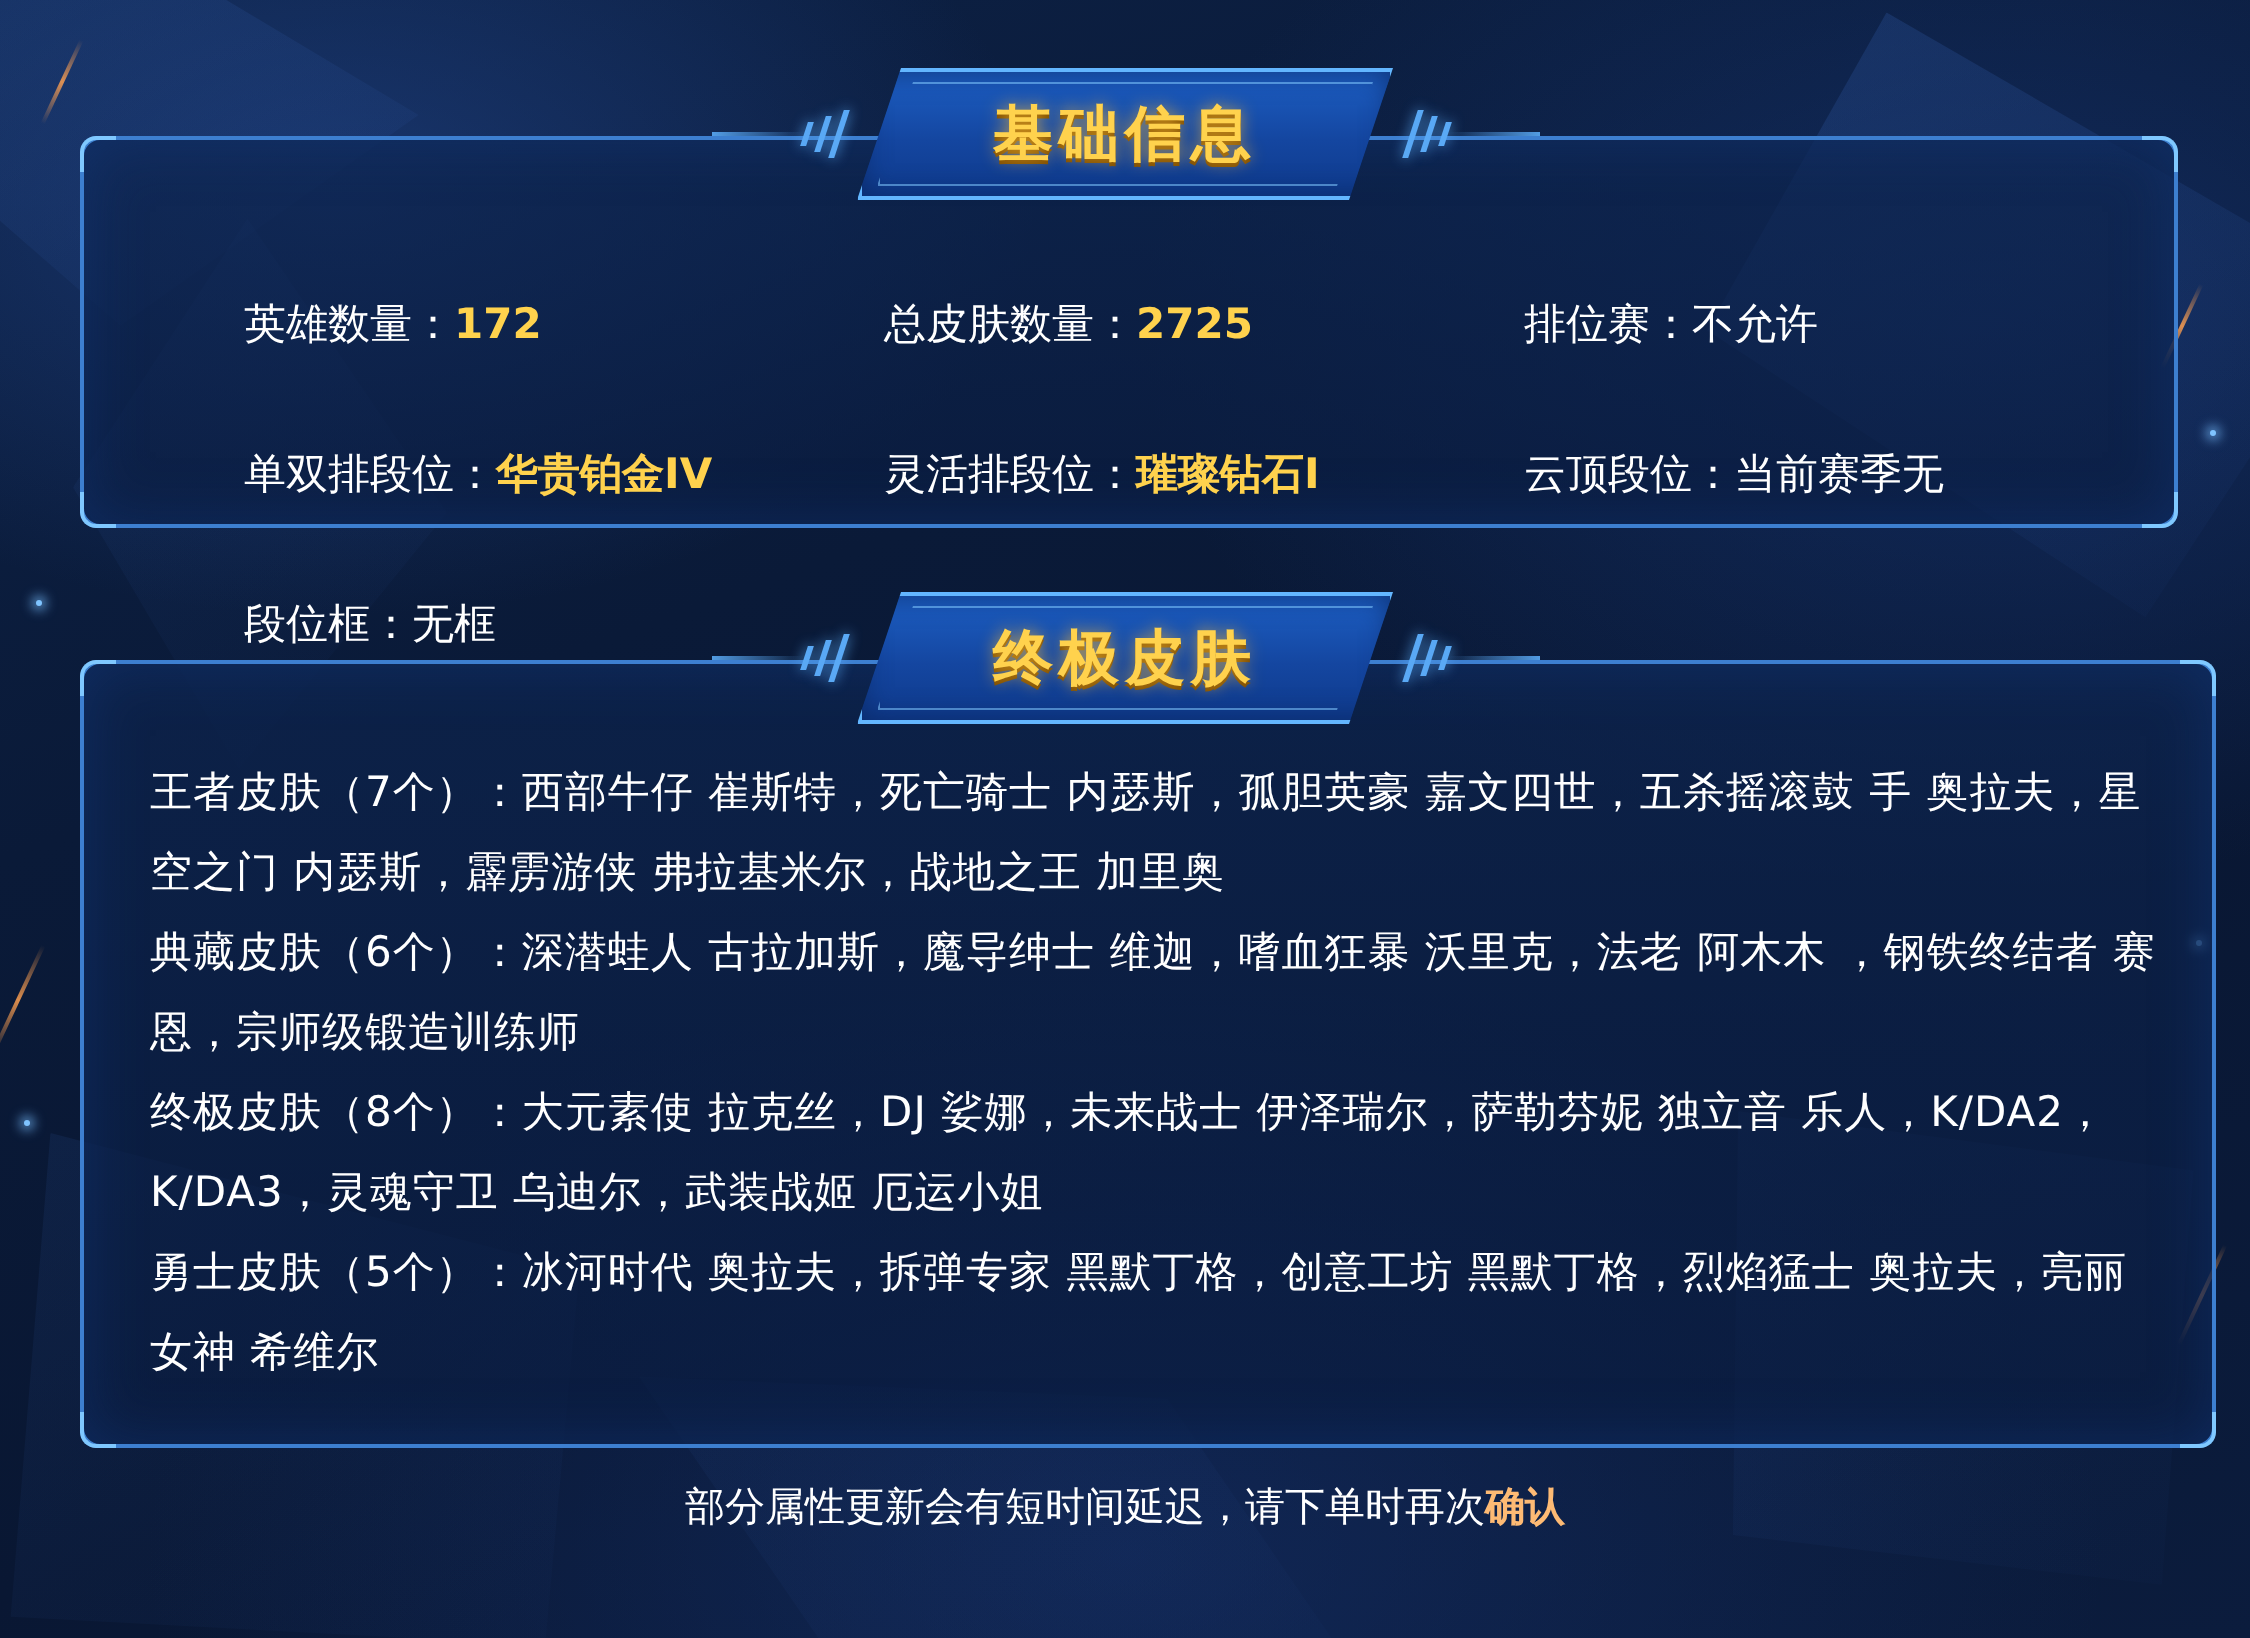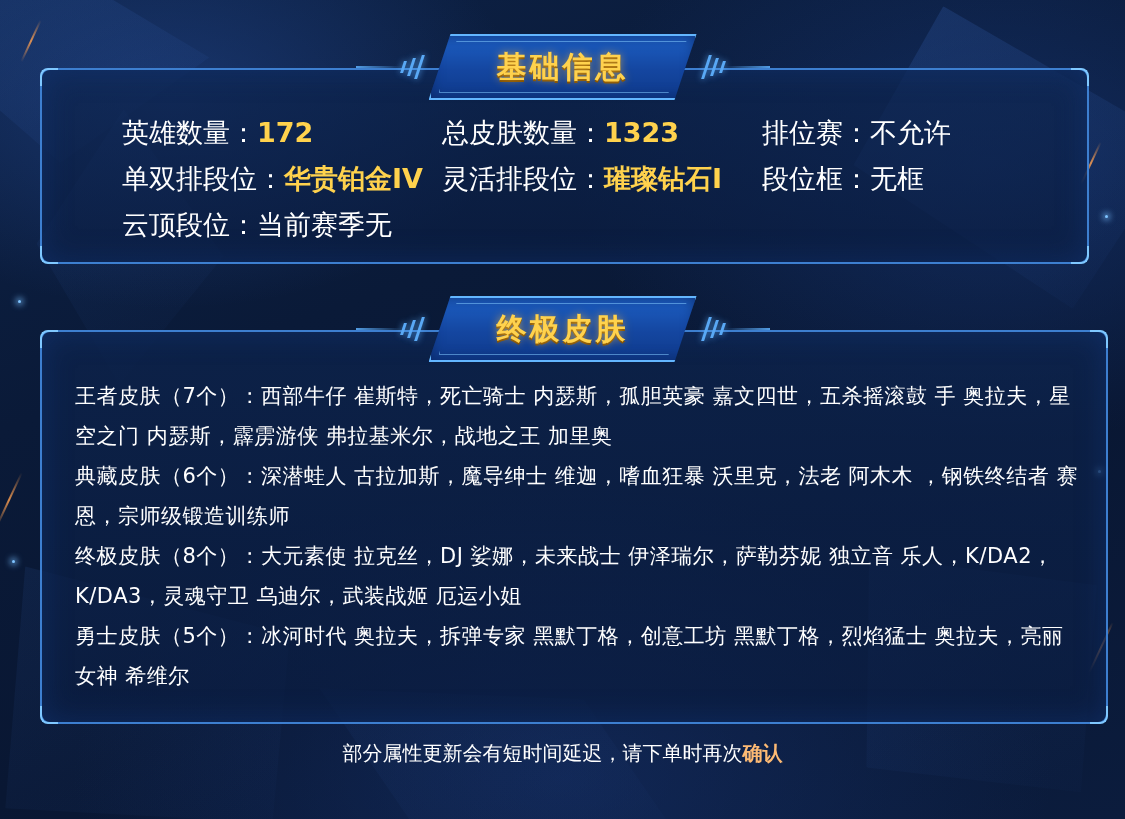--- a/index.html
+++ b/index.html
@@ -154,24 +154,25 @@
     position: absolute;
     left: 80px;
     top: 50px;
     right: 40px;
     display: grid;
     grid-template-columns: 320px 320px auto;
     row-gap: 20px;
     color: #e8f1ff;
   }
   .field {
-    font-size: 27px;
+    font-size: 21px;
     line-height: 26px;
     white-space: nowrap;
     font-family: "DejaVu Sans", "Liberation Sans", sans-serif;
+    margin-top: 29px;
   }
   .field .lbl { color: #ffffff; }
   .field .val { color: #ffd24d; font-weight: bold; }
   .field .val.plain { color: #ffffff; font-weight: normal; }
 
   
   .account-body {
     position: absolute;
     left: 33px;
     right: 28px;
@@ -246,38 +247,38 @@
     <span class="corner tl"></span>
       <span class="corner tr"></span>
     <span class="corner bl"></span>
       <span class="corner br"></span>
 
     <div class="basic-grid">
       <div class="field">
         <span class="lbl">英雄数量：</span><span class="val">172</span>
       </div>
       <div class="field">
-        <span class="lbl">总皮肤数量：</span><span class="val">1323</span>
+        <span class="lbl">总皮肤数量：</span><span class="val">2725</span>
       </div>
 
       <div class="field">
         <span class="lbl">排位赛：</span><span class="val plain">不允许</span>
       </div>
       <div class="field">
         <span class="lbl">单双排段位：</span><span class="val">华贵铂金IV</span>
       </div>
       <div class="field">
         <span class="lbl">灵活排段位：</span><span class="val">璀璨钻石I</span>
       </div>
 
       <div class="field">
+        <span class="lbl">云顶段位：</span><span class="val plain">当前赛季无</span>
+      </div>
+      <div class="field">
         <span class="lbl">段位框：</span><span class="val plain">无框</span>
-      </div>
-      <div class="field">
-        <span class="lbl">云顶段位：</span><span class="val plain">当前赛季无</span>
       </div>
       <div></div>
     </div>
   </div>
 
   <div class="banner-wrap" style="top: 296px;">
     <div class="bar-line rev"></div>
     <div class="banner-ticks left">
       <div class="tick t1"></div>
         <div class="tick t2"></div>

